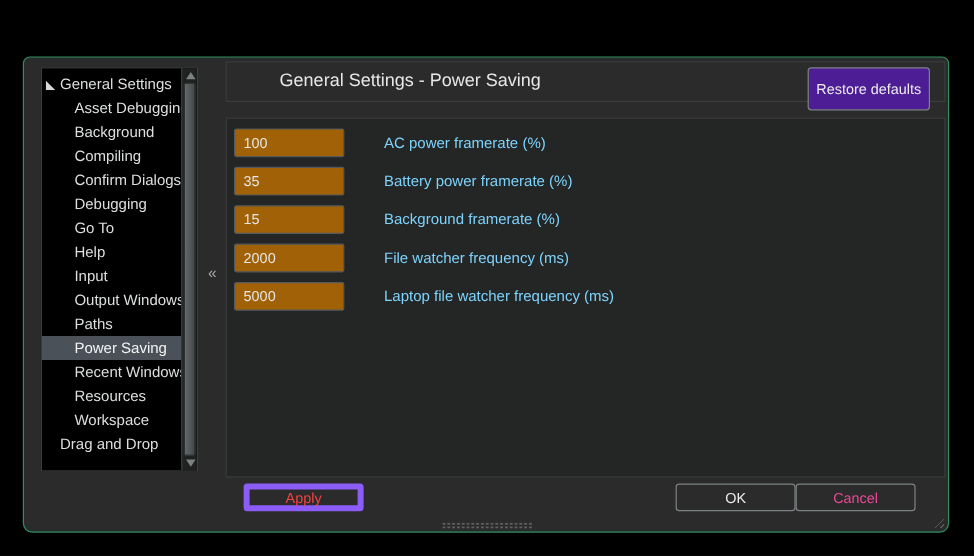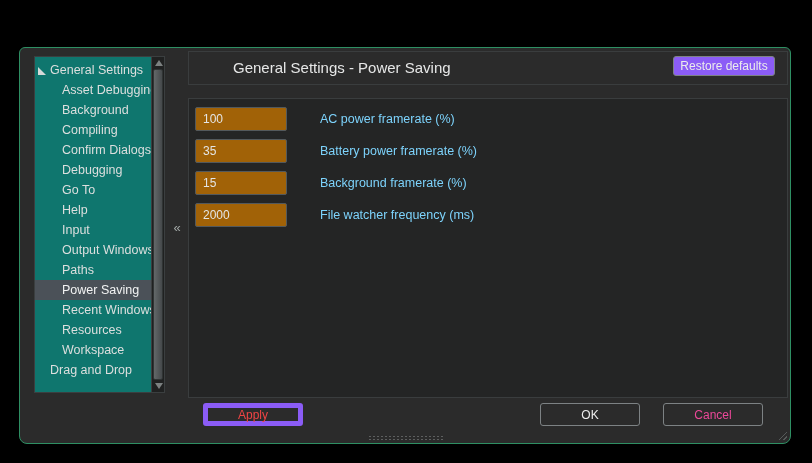--- a/index.html
+++ b/index.html
@@ -19,21 +19,21 @@
     border-radius:0 12px 0 0; }
   .close-x { position:absolute; right:13px; top:0; width:20px; height:31px;
     line-height:30px; text-align:center; color:#c9cfcc; font-size:14px; cursor:default; }
 
   
   .content { position:absolute; left:0; top:31px; width:772px; height:397px;
     background:#2b2b2b; border:1px solid #2e8f63; border-radius:6px 6px 8px 8px; }
 
   
   .sidebar { position:absolute; left:14px; top:8px; width:131px; height:337px;
-    background:#0f766e; border:1px solid #3b3f40; }
+    background:#000000; border:1px solid #3b3f40; }
   .tree { position:absolute; left:0; top:3px; right:13px; }
   .tree-item { position:relative; height:20px; line-height:20px; font-size:12.5px;
     color:#dddfde; white-space:nowrap; cursor:default; }
   .tree-item.lvl0 { padding-left:15px; }
   .tree-item.lvl1 { padding-left:27px; }
   .tree-item.selected { background:#4b5158; color:#f2f3f3; }
   .tri { position:absolute; left:3px; top:7px; width:8px; height:8px;
     background:#d6d9d8; clip-path:polygon(0 0, 100% 100%, 0 100%); }
 
   
@@ -49,39 +49,39 @@
     border:1px solid #303434; }
 
   .collapse-handle { position:absolute; left:149px; top:169px; width:16px; height:22px;
     color:#a2a8a6; font-size:13px; line-height:22px; text-align:center; cursor:default; }
 
   
   .header-box { position:absolute; left:168px; top:3px; width:600px; height:34px;
     border:1px solid #3a3d3e; }
   .header-title { position:absolute; left:12px; top:0; line-height:32px;
     font-size:15px; color:#e6e7e7;margin-left:32px; }
-  .restore-btn { position:absolute; right:12px; top:4px; width:102px; height:20px;
-    background:#8b5cf6; border:1px solid #7d8284; border-radius:3px;
+  .restore-btn { position:absolute; right:12px; top:4px; width:102px; height:36px;
+    background:#4c1d95; border:1px solid #7d8284; border-radius:3px;
     color:#ececec; font-size:12px; font-family:inherit; cursor:pointer; }
 
   
   .form-panel { position:absolute; left:168px; top:50px; width:600px; height:300px;
     background:#242525; border:1px solid #3a3d3e; }
   .form-row { position:absolute; left:0; width:100%; height:25px; }
   .field { position:absolute; left:6px; top:0; width:92px; height:24px;
     background:#a16207; border:1px solid #53595c; border-radius:2px;
     color:#e4e5e5; font-size:12px; font-family:inherit; padding:0 0 0 7px; }
   .field-label { position:absolute; left:120px; top:0; line-height:24px;
     font-size:12.5px; color:#7dd3fc; white-space:nowrap;margin-left:11px; }
 
   
   .btn { position:absolute; top:355px; width:100px; height:23px;
     background:#2b2b2b; border-radius:3px; font-size:12px; font-family:inherit; }
   .btn-apply { left:183px; border:5px solid #8b5cf6; color:#ef4444; }
-  .btn-ok { left:520px; border:1px solid #7d8284; color:#ececec; cursor:pointer; }
+  .btn-ok { left:543px; border:1px solid #7d8284; color:#ececec; cursor:pointer; }
   .btn-cancel { left:643px; border:1px solid #7d8284; color:#ec4899; cursor:pointer; }
 
   
   .drag-dots { position:absolute; left:348px; top:387px; width:76px; height:6px;
     background-image:radial-gradient(#5d5f5f 1px, transparent 1.2px);
     background-size:4px 3px; }
   .resize-grip { position:absolute; right:3px; bottom:3px; width:9px; height:9px;
     background:repeating-linear-gradient(-45deg, transparent 0 2px, #565a5a 2px 3px);
     clip-path:polygon(100% 0, 100% 100%, 0 100%); }
 </style>
@@ -139,20 +139,24 @@
         <span class="field-label">Battery power framerate (%)</span>
       </div>
       <div class="form-row" style="top:72px">
         <input class="field" value="15" style="">
         <span class="field-label">Background framerate (%)</span>
       </div>
       <div class="form-row" style="top:104px">
         <input class="field" value="2000" style="">
         <span class="field-label">File watcher frequency (ms)</span>
       </div>
+      <div class="form-row" style="top:136px">
+        <input class="field" value="5000" style="">
+        <span class="field-label">Laptop file watcher frequency (ms)</span>
+      </div>
     </div>
 
     <button class="btn btn-apply" disabled="">Apply</button>
     <button class="btn btn-ok">OK</button>
     <button class="btn btn-cancel">Cancel</button>
 
     <div class="drag-dots"></div>
     <div class="resize-grip"></div>
   </div>
 </div>

